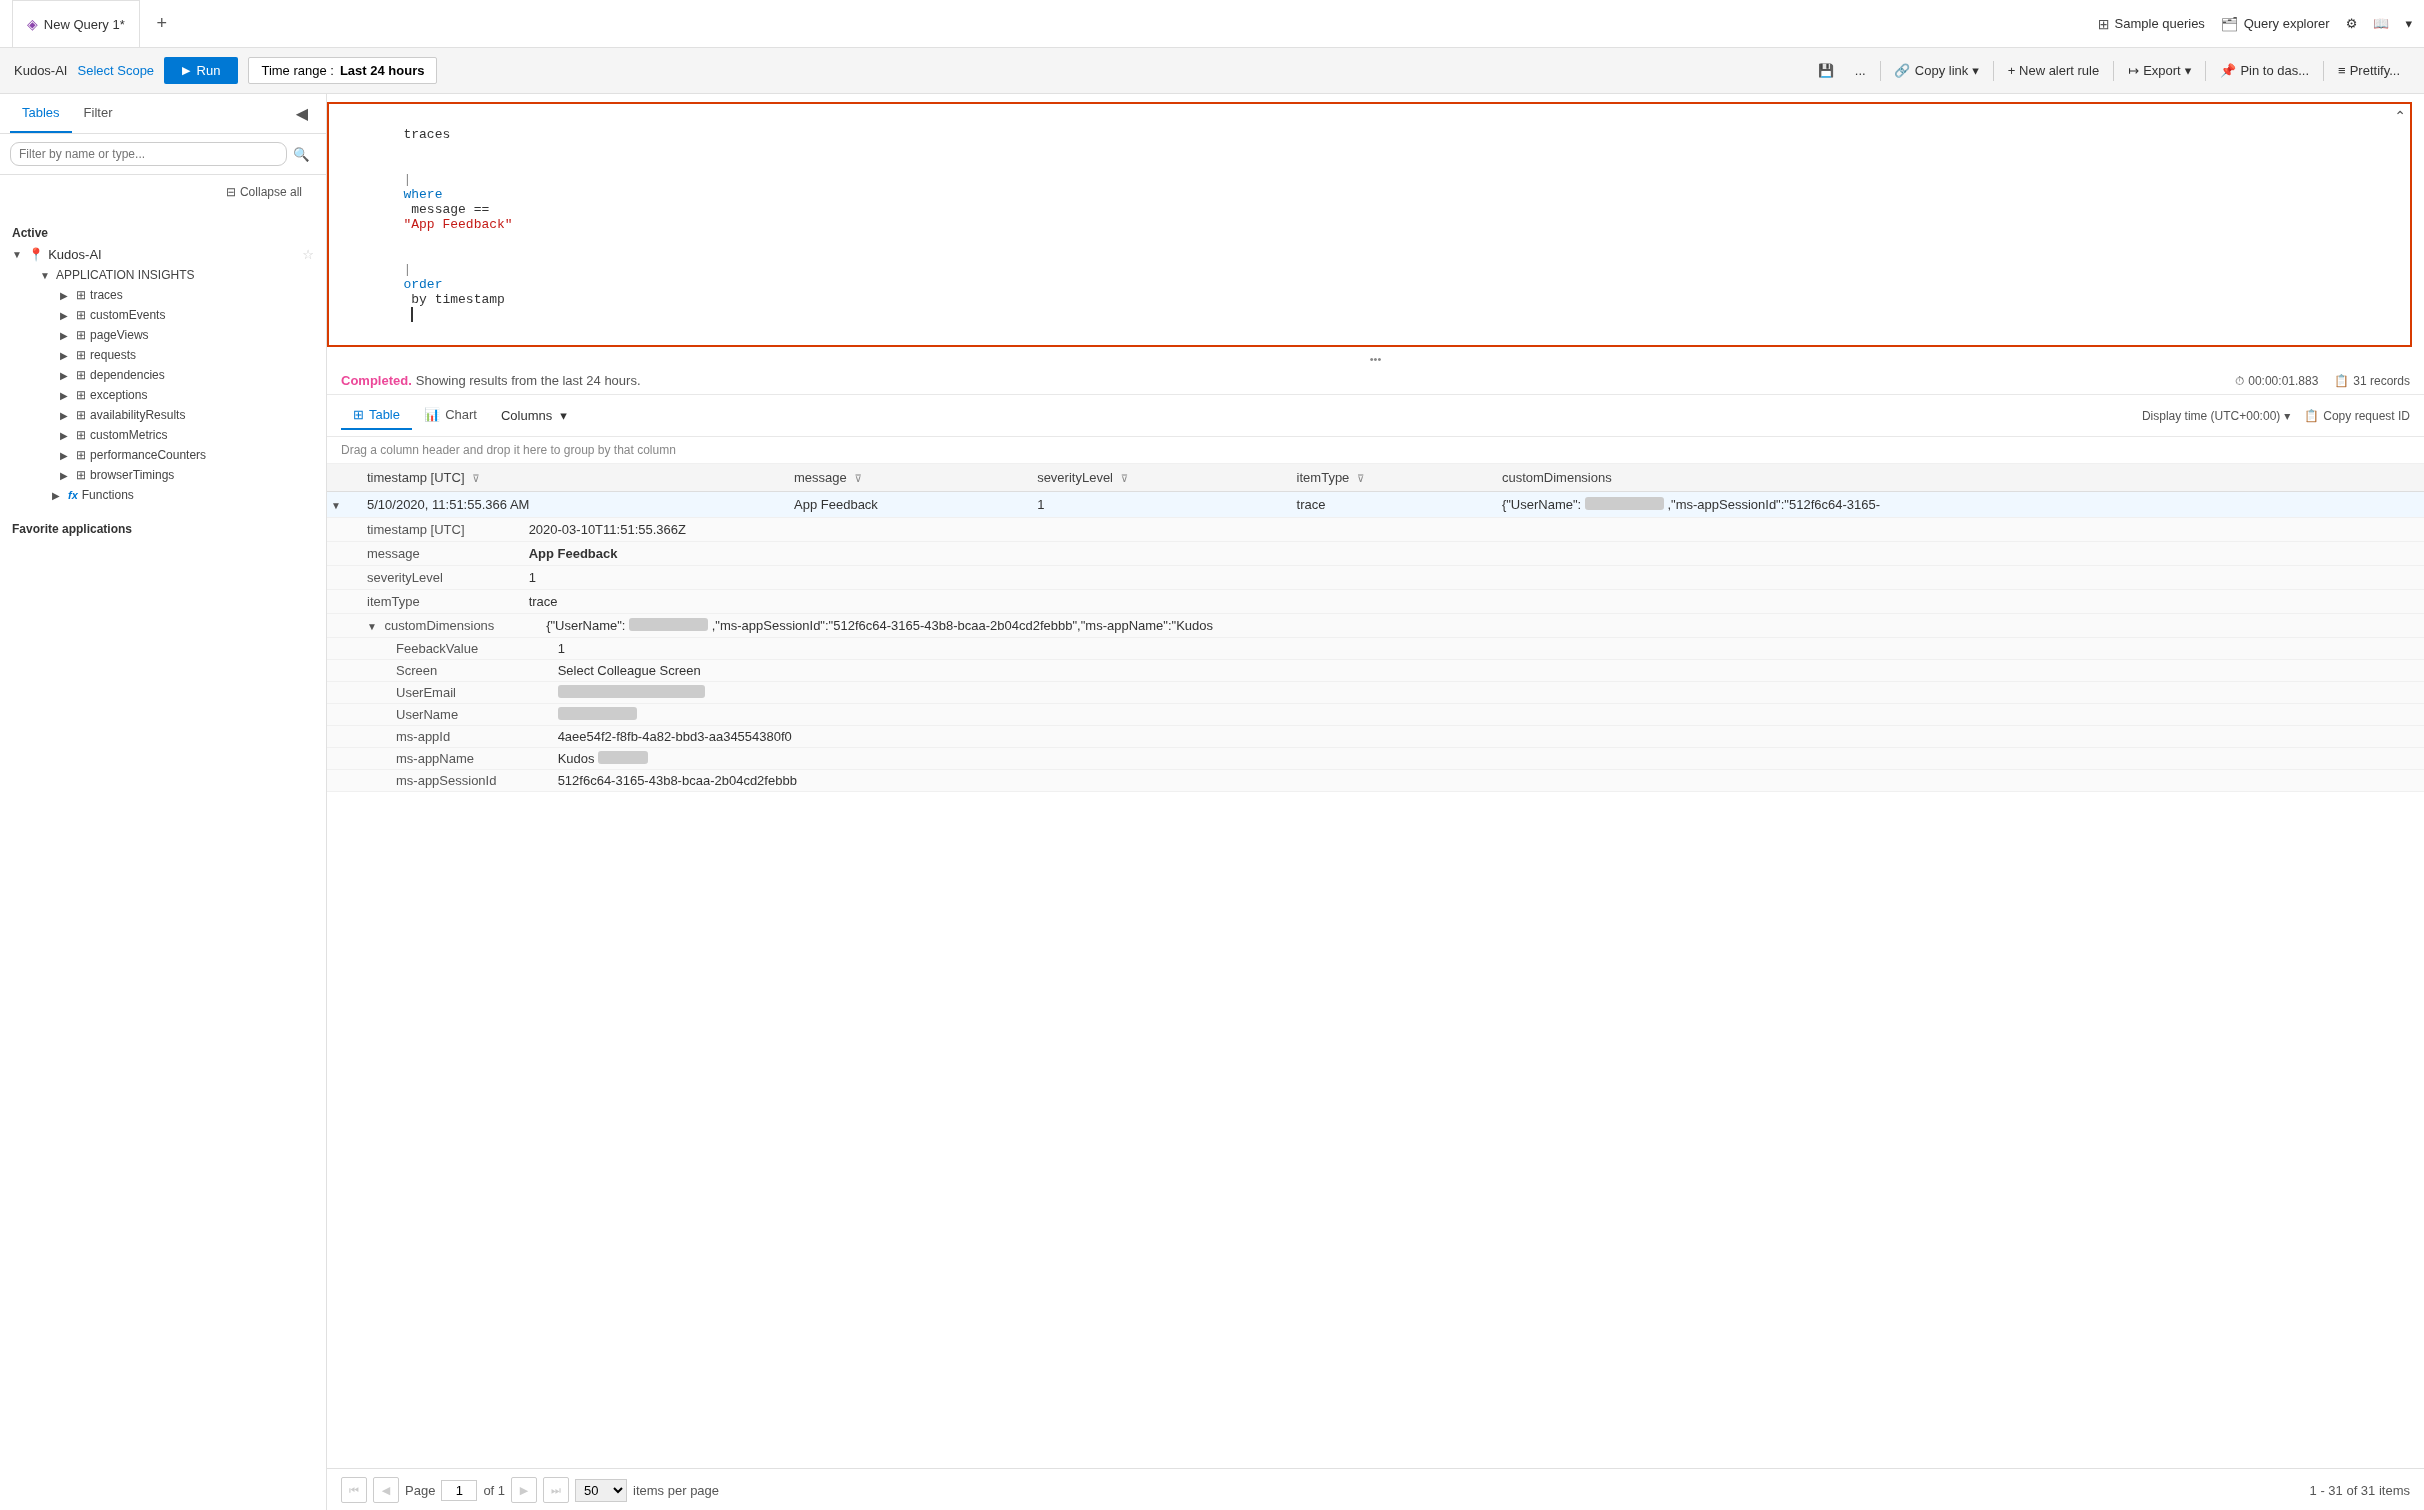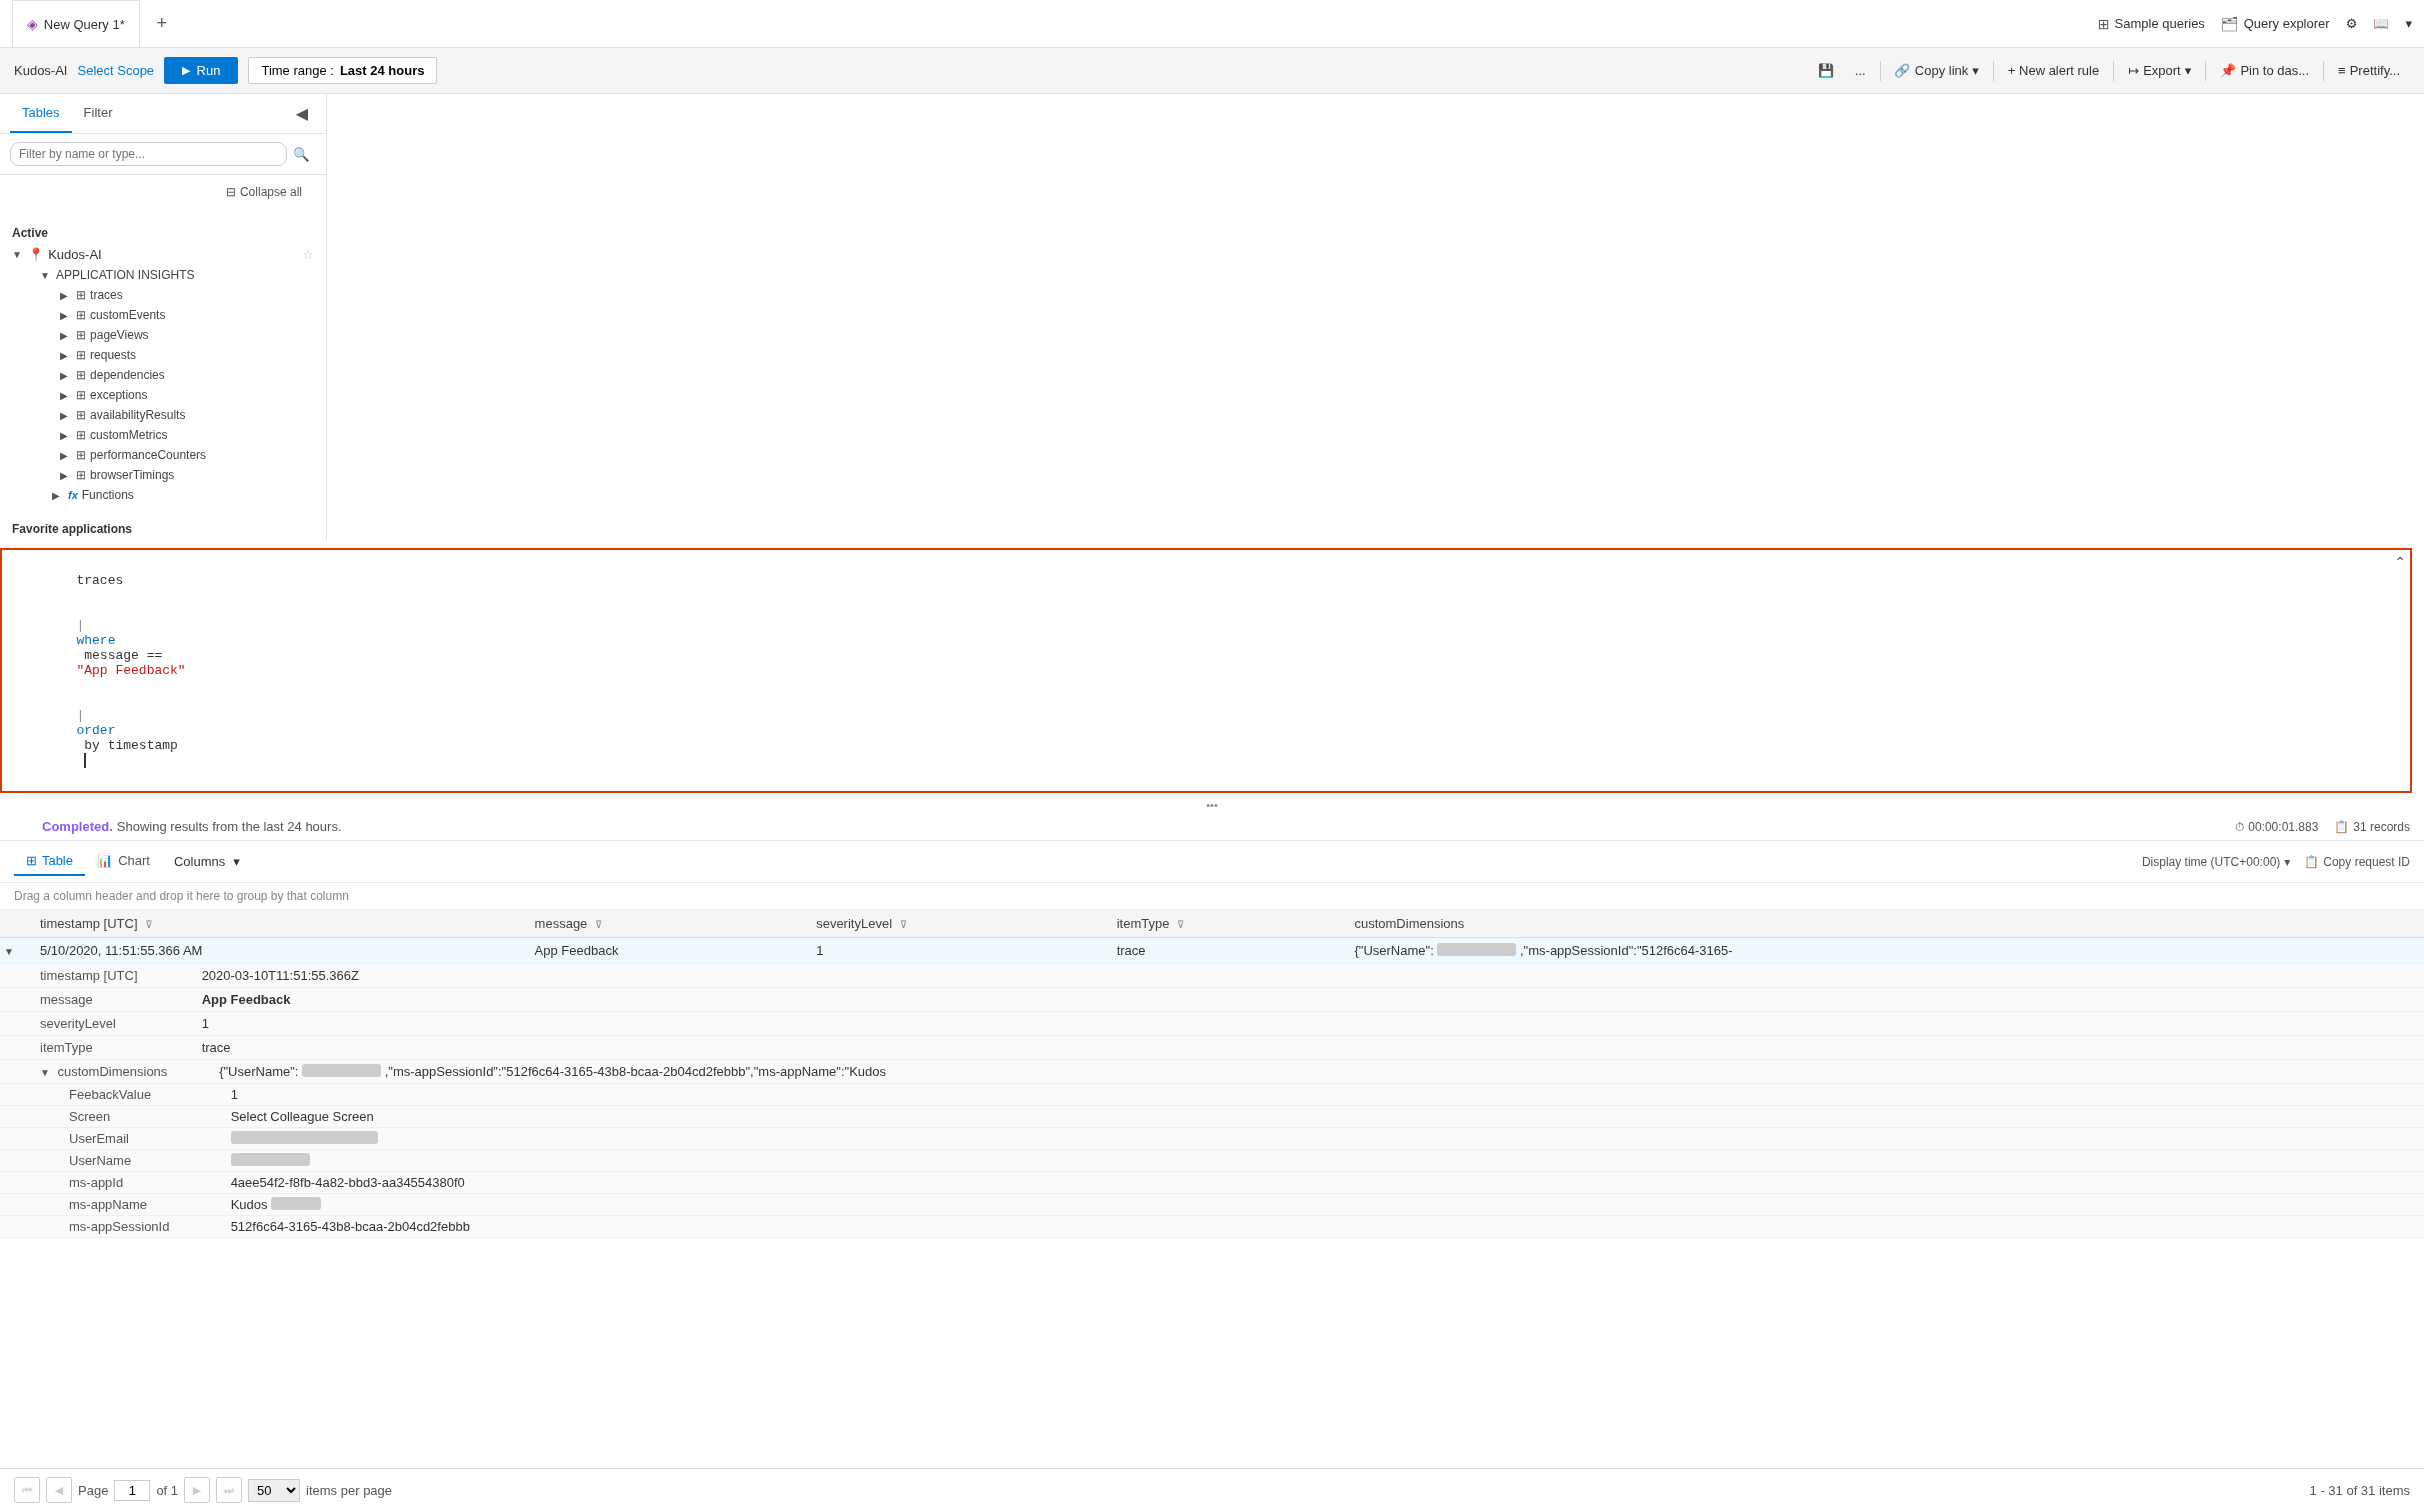--- a/index.html
+++ b/index.html
@@ -55,21 +55,21 @@
     .second-bar-spacer { flex: 1; }
     .toolbar-actions { display: flex; align-items: center; gap: 0; }
     .toolbar-btn {
       display: flex; align-items: center; gap: 4px;
       background: transparent; border: none; padding: 5px 10px;
       font-size: 13px; cursor: pointer; color: #333; white-space: nowrap;
     }
     .toolbar-divider { width: 1px; height: 20px; background: #ccc; margin: 0 4px; }
 
     
-    .main-layout { display: flex; height: calc(100vh - 93px); flex-direction: column; }
+    .main-layout { display: flex; height: calc(100vh - 93px); }
 
     
     .sidebar {
       width: 327px; min-width: 327px; border-right: 1px solid #e0e0e0;
       display: flex; flex-direction: column; overflow: hidden;
     }
     .sidebar-tabs {
       display: flex; border-bottom: 1px solid #e0e0e0; padding: 0 10px;
     }
     .sidebar-tab {
@@ -140,21 +140,21 @@
     .expand-arrow {
       text-align: center; font-size: 11px; color: #888; padding: 2px; cursor: pointer;
     }
 
     
     .results-area { flex: 1; overflow: hidden; display: flex; flex-direction: column; }
     .results-status-bar {
       display: flex; align-items: center; padding: 6px 14px;
       border-bottom: 1px solid #e8e8e8; font-size: 13px;
     }
-    .status-completed { font-weight: 700; color: #8b5cf6; margin-left: 28px; }
+    .status-completed { font-weight: 700; color: #ec4899; }
     .status-text { color: #555; margin-left: 4px; }
     .status-spacer { flex: 1; }
     .status-time { display: flex; align-items: center; gap: 4px; color: #555; font-size: 12px; }
     .status-records { display: flex; align-items: center; gap: 4px; color: #555; font-size: 12px; margin-left: 16px; }
 
     .results-toolbar {
       display: flex; align-items: center; padding: 6px 14px;
       border-bottom: 1px solid #e8e8e8; gap: 0;
     }
     .result-tab {

